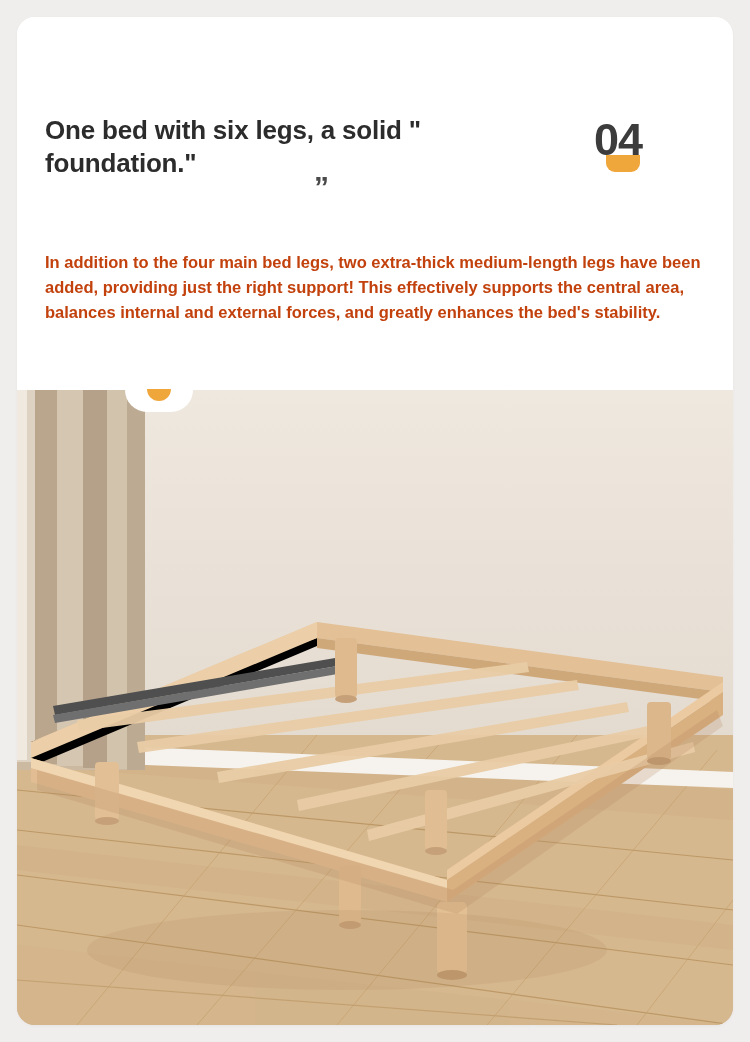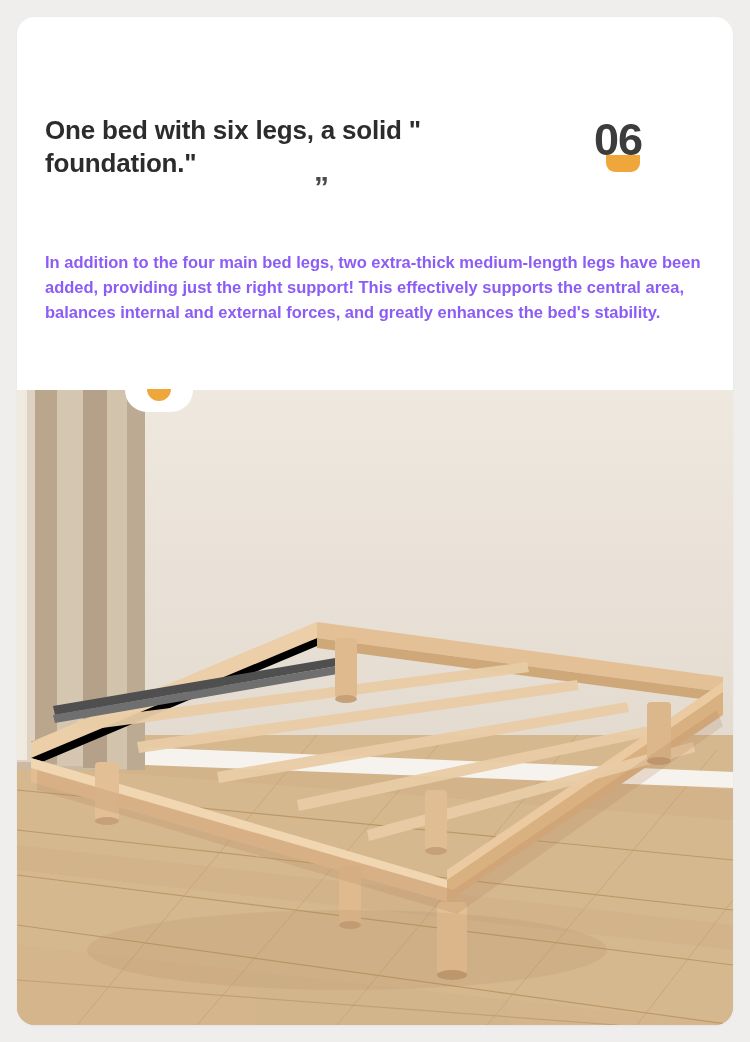--- a/index.html
+++ b/index.html
@@ -81,21 +81,21 @@
     border-radius: 0 0 9px 9px;
   }
   .body-text {
     position: absolute;
     left: 28px;
     top: 233px;
     width: 660px;
     font-size: 16.5px;
     line-height: 25px;
     font-weight: bold;
-    color: #8b5cf6;
+    color: #c2410c;
   }
   .white-tag {
     position: absolute;
     left: 218px;
     top: 166px;
     width: 100px;
     height: 44px;
     background: #ffffff;
     border-radius: 4px;
   }
@@ -136,21 +136,21 @@
 <div id="page">
   <div class="card">
 
     <div class="text-block">
 
       <div class="headline">One bed with six legs, a solid " foundation."</div>
       <div class="white-tag"></div>
       <div class="quote-mark">”</div>
 
       <div class="number-wrap">
-        <div class="number">06</div>
+        <div class="number">04</div>
         <div class="number-underline"></div>
       </div>
 
       <div class="body-text">In addition to the four main bed legs, two extra-thick medium-length legs have been added, providing just the right support! This effectively supports the central area, balances internal and external forces, and greatly enhances the bed's stability.</div>
     </div>
 
     <div class="badge-notch"></div>
     <div class="badge-dot"></div>
 
     <div class="photo">

